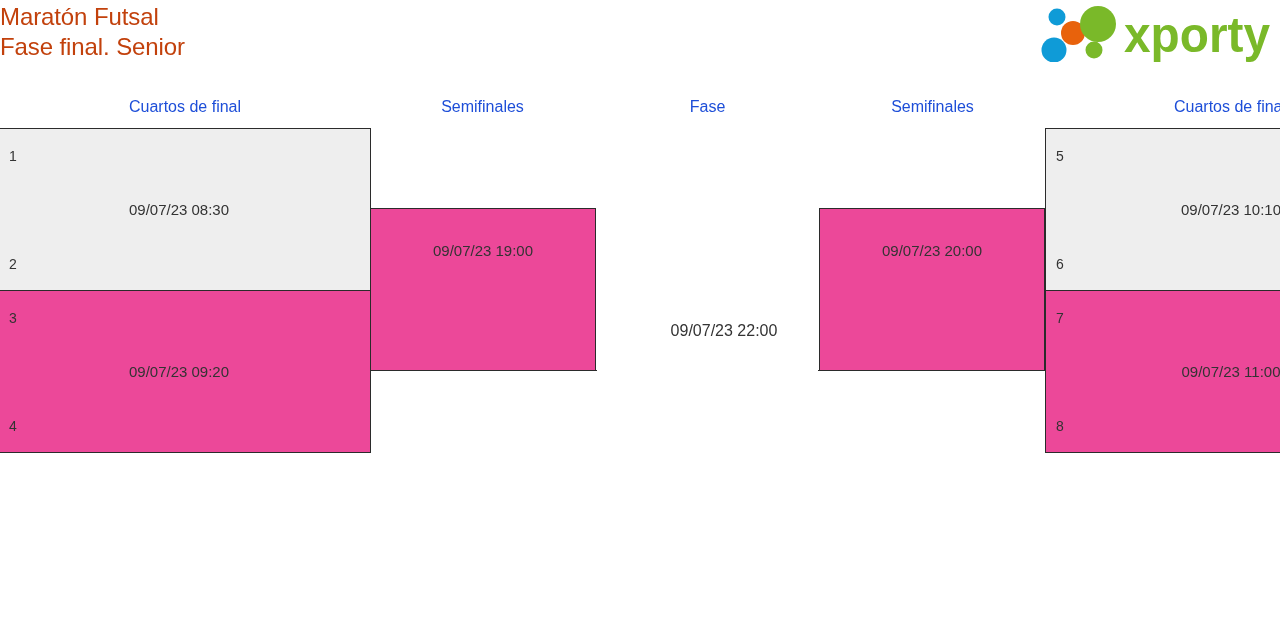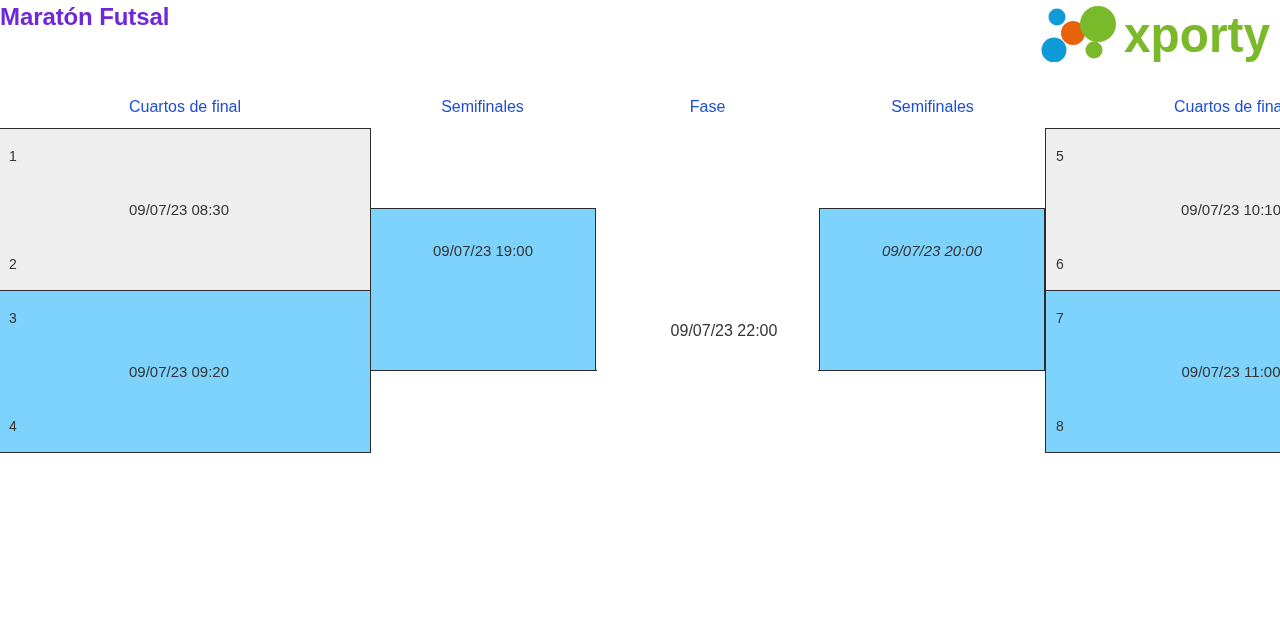--- a/index.html
+++ b/index.html
@@ -25,22 +25,22 @@
     height: 92px;
   }
   #tournament-heading {
     position: absolute;
     left: 0;
     top: 2px;
     line-height: 30px;
   }
   .title-line {
     font-size: 24px;
-    font-weight: 700;
-    color: #6d28d9;
+    font-weight: 400;
+    color: #c2410c;
     letter-spacing: -0.1px;
     white-space: nowrap;
   }
 
   
   #brand-logo {
     position: absolute;
     right: 8px;
     top: 4px;
     width: 232px;
@@ -71,21 +71,21 @@
     left: 0;
     top: 0;
     width: 1280px;
     height: 631px;
   }
 
   .match-box {
     position: absolute;
     box-sizing: border-box;
     border: 1px solid #2b2b2b;
-    background: #7dd3fc;
+    background: #ec4899;
   }
   .match-box.shaded { background: #eeeeee; }
 
   .seed {
     position: absolute;
     font-size: 14px;
     color: #333333;
     line-height: 16px;
     white-space: nowrap;
   }
@@ -142,20 +142,21 @@
     height: 1px;
   }
 </style>
 </head>
 <body>
 
 <div id="header">
 
   <div id="tournament-heading">
     <div class="title-line">Maratón Futsal</div>
+    <div class="title-line">Fase final. Senior</div>
   </div>
 
   <div id="brand-logo">
     <svg width="232" height="58" viewBox="0 0 232 58" xmlns="http://www.w3.org/2000/svg" aria-hidden="true">
 
       <circle cx="17" cy="13" r="8.5" fill="#0F9BD7"></circle>
       <circle cx="33" cy="29" r="12" fill="#E8620C"></circle>
       <circle cx="14" cy="46" r="12.5" fill="#0F9BD7"></circle>
       <circle cx="58" cy="20" r="18" fill="#7AB929"></circle>
       <circle cx="54" cy="46" r="8.5" fill="#7AB929"></circle>
@@ -186,21 +187,21 @@
     <div class="seed left bottom">4</div>
     <div class="match-time qf-time">09/07/23 09:20</div>
   </div>
 
   <div class="match-box" style="left:370px; top:208px; width:226px; height:163px;">
     <div class="match-time sf-time">09/07/23 19:00</div>
   </div>
 
   <div id="final-time">09/07/23 22:00</div>
 
-  <div class="match-box" style="left:819px; top:208px; width:226px; height:163px;font-style:italic;">
+  <div class="match-box" style="left:819px; top:208px; width:226px; height:163px;">
     <div class="match-time sf-time">09/07/23 20:00</div>
   </div>
 
   <div class="match-box shaded" style="left:1045px; top:128px; width:372px; height:163px;">
     <div class="seed right top">5</div>
     <div class="seed right bottom">6</div>
     <div class="match-time qf-time right-side">09/07/23 10:10</div>
   </div>
 
   <div class="match-box" style="left:1045px; top:290px; width:372px; height:163px;">

